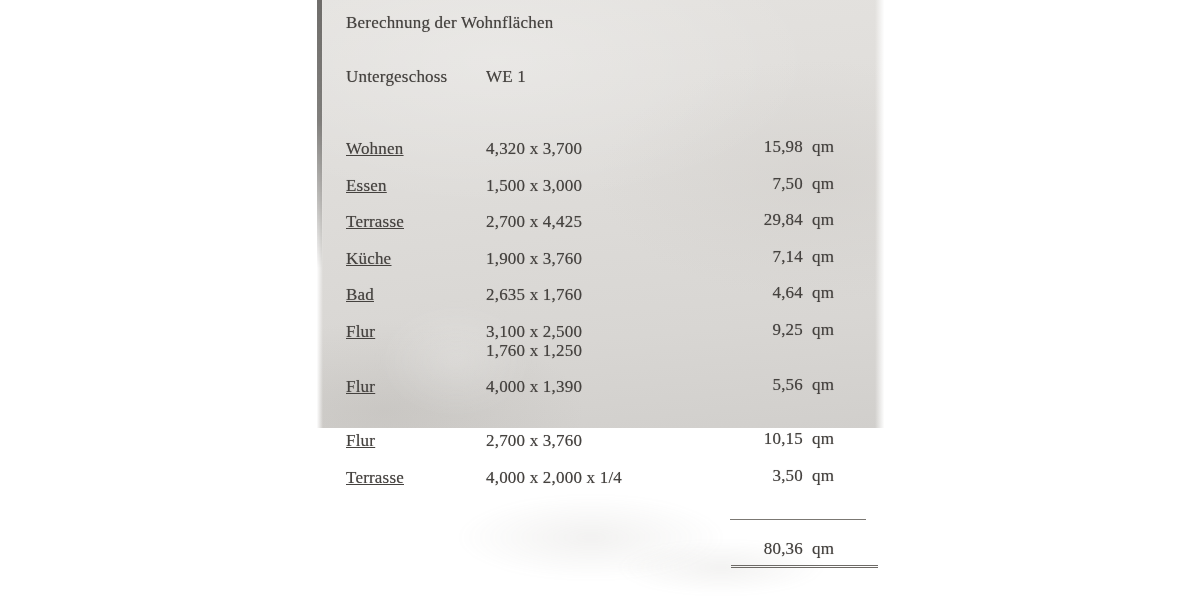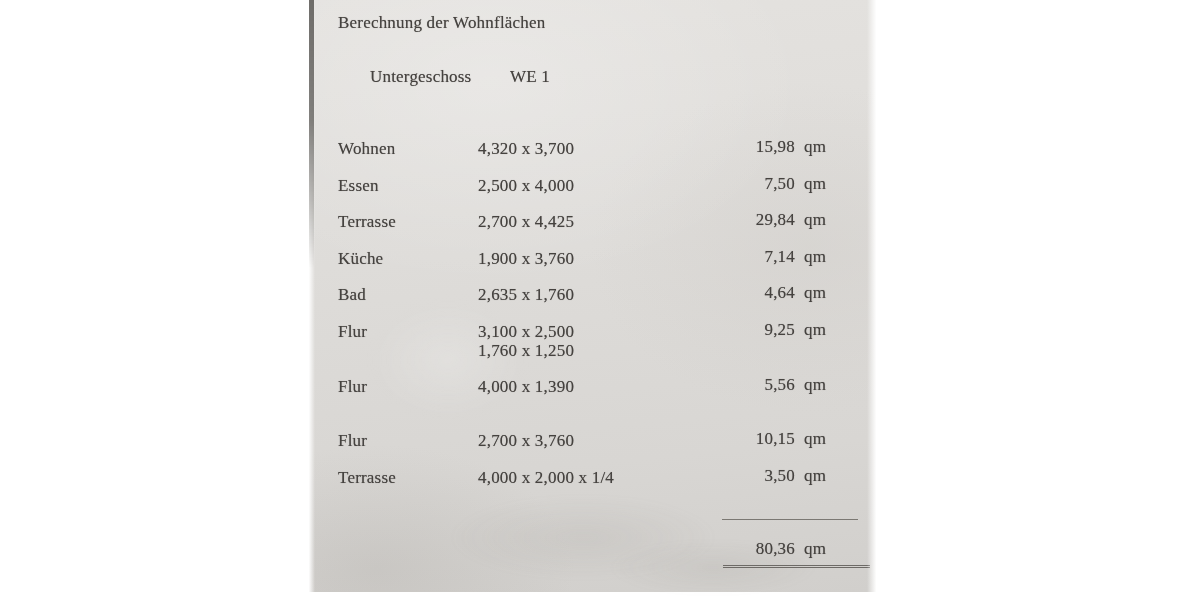--- a/index.html
+++ b/index.html
@@ -3,21 +3,21 @@
 <meta charset="utf-8">
 <style>
   * { margin:0; padding:0; box-sizing:border-box; }
   html,body { width:1200px; height:600px; background:#ffffff; overflow:hidden;
               font-family:"Liberation Serif","DejaVu Serif",serif; }
 
   .stage { position:relative; width:1200px; height:600px; background:#ffffff; }
 
   
   .photo {
-    position:absolute; left:308px; top:0; width:570px; height:592px;
+    position:absolute; left:316px; top:0; width:570px; height:428px;
     background:
       radial-gradient(90% 55% at 32% 14%, rgba(255,255,255,0.25), rgba(255,255,255,0) 62%),
       radial-gradient(55% 40% at 88% 42%, rgba(208,205,201,0.45), rgba(208,205,201,0) 70%),
       radial-gradient(50% 30% at 12% 96%, rgba(150,146,140,0.18), rgba(150,146,140,0) 70%),
       linear-gradient(175deg, #e4e2df 0%, #dedcd9 42%, #d8d6d3 76%, #d1cfcc 100%);
   }
   
   .photo::before {
     content:""; position:absolute; left:0; top:0; width:7px; height:100%;
     background:linear-gradient(to right, #ffffff 10%, rgba(255,255,255,0));
@@ -42,25 +42,25 @@
     background:radial-gradient(closest-side, rgba(120,115,107,0.09), rgba(120,115,107,0)); }
   .smudge.s3 { left:60px;  top:300px; width:160px; height:120px;
     background:radial-gradient(closest-side, rgba(255,255,255,0.18), rgba(255,255,255,0)); }
 
   .txt {
     color:#45423f; font-size:17px; line-height:19px; letter-spacing:0.2px;
     text-shadow:0 0 0.7px rgba(69,66,63,0.55); white-space:nowrap;
   }
 
   .doc-title  { position:absolute; left:30px; top:13px; }
-  .subheader  { position:absolute; left:30px; top:67px; width:520px; height:20px;margin-left:32px; }
+  .subheader  { position:absolute; left:30px; top:67px; width:520px; height:20px; }
   .subheader .we { position:absolute; left:140px; top:0; }
 
   .row { position:absolute; left:30px; width:512px; }
-  .c-label { position:absolute; left:0;   top:0; }
+  .c-label { position:absolute; left:0;   top:0;text-decoration:underline; }
   .c-dims  { position:absolute; left:140px; top:0; }
   .c-dims span { display:block;font-family:Liberation Serif, serif; }
   .c-area  { position:absolute; left:370px; top:-2px; width:87px; text-align:right; }
   .c-unit  { position:absolute; left:466px; top:-2px;text-align:right; }
 
   .rule-single {
     position:absolute; left:414px; top:519px; width:136px; height:1px;
     background:#7b7873;
   }
   .total-row { position:absolute; left:30px; top:541px; width:512px; }
@@ -91,21 +91,21 @@
       <span class="c-dims">
           <span>4,320 x 3,700</span>
         </span>
       <span class="c-area">15,98</span>
       <span class="c-unit">qm</span>
     </div>
 
     <div class="row txt" style="top:176px">
       <span class="c-label">Essen</span>
       <span class="c-dims">
-          <span>2,500 x 4,000</span>
+          <span>1,500 x 3,000</span>
         </span>
       <span class="c-area">7,50</span>
       <span class="c-unit">qm</span>
     </div>
 
     <div class="row txt" style="top:212px">
       <span class="c-label">Terrasse</span>
       <span class="c-dims">
           <span>2,700 x 4,425</span>
         </span>

